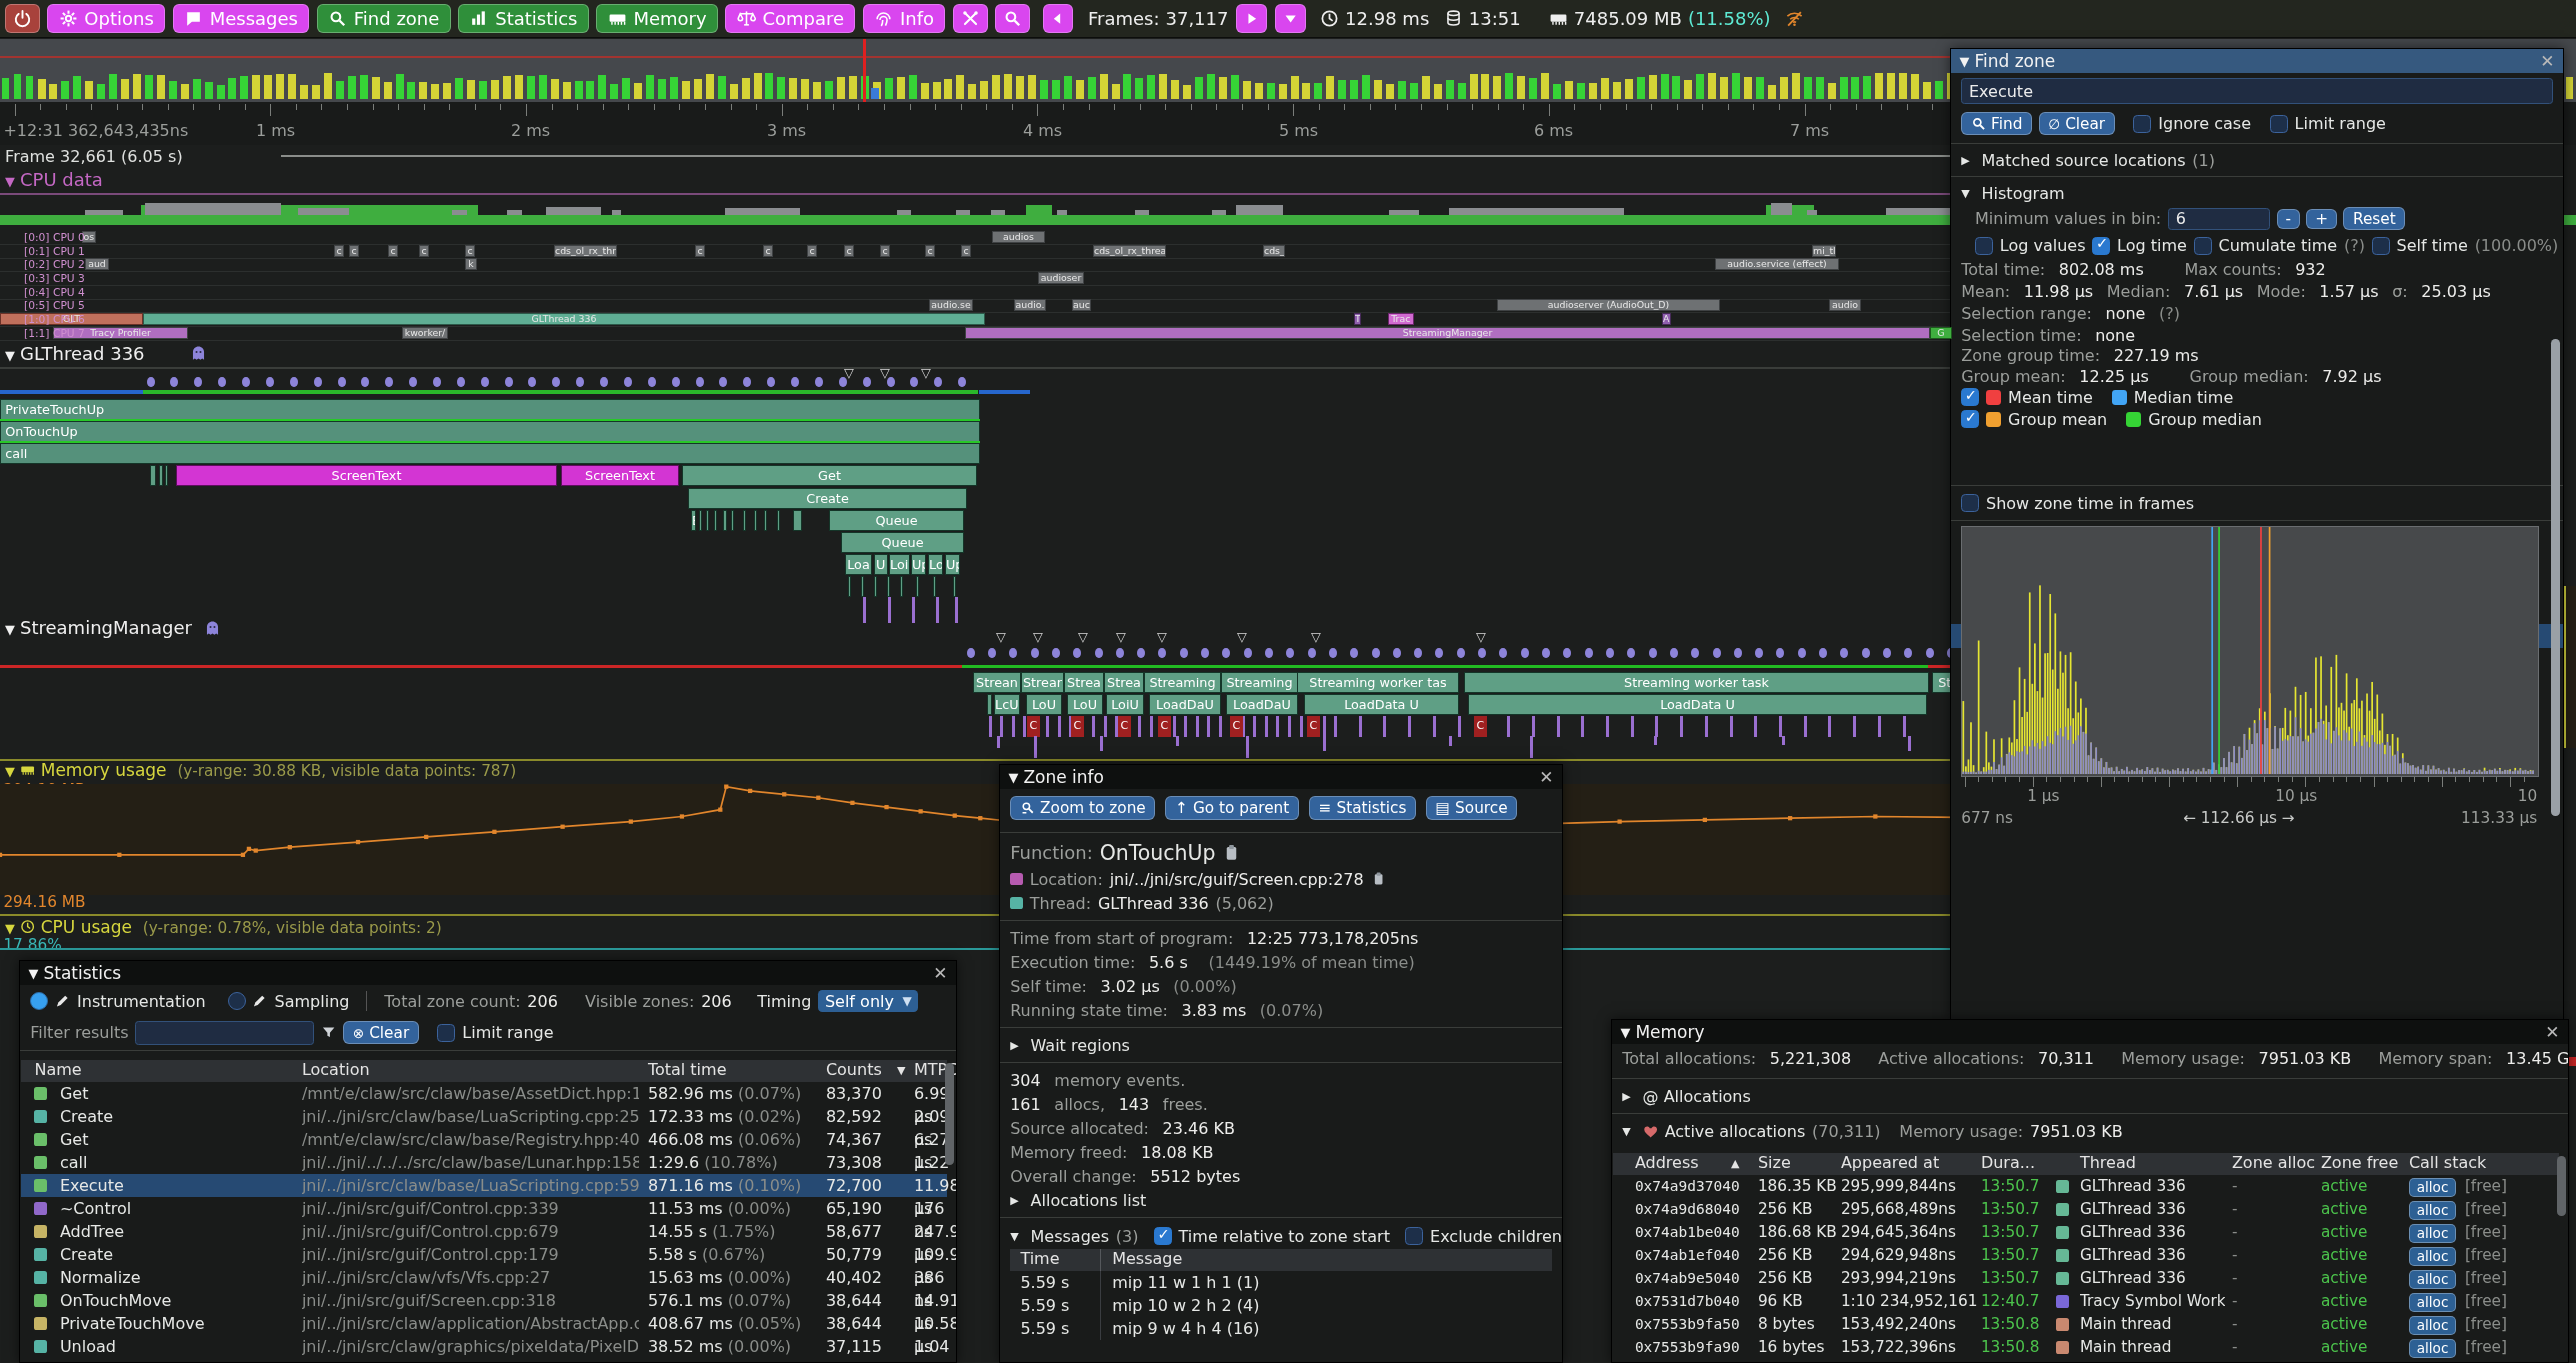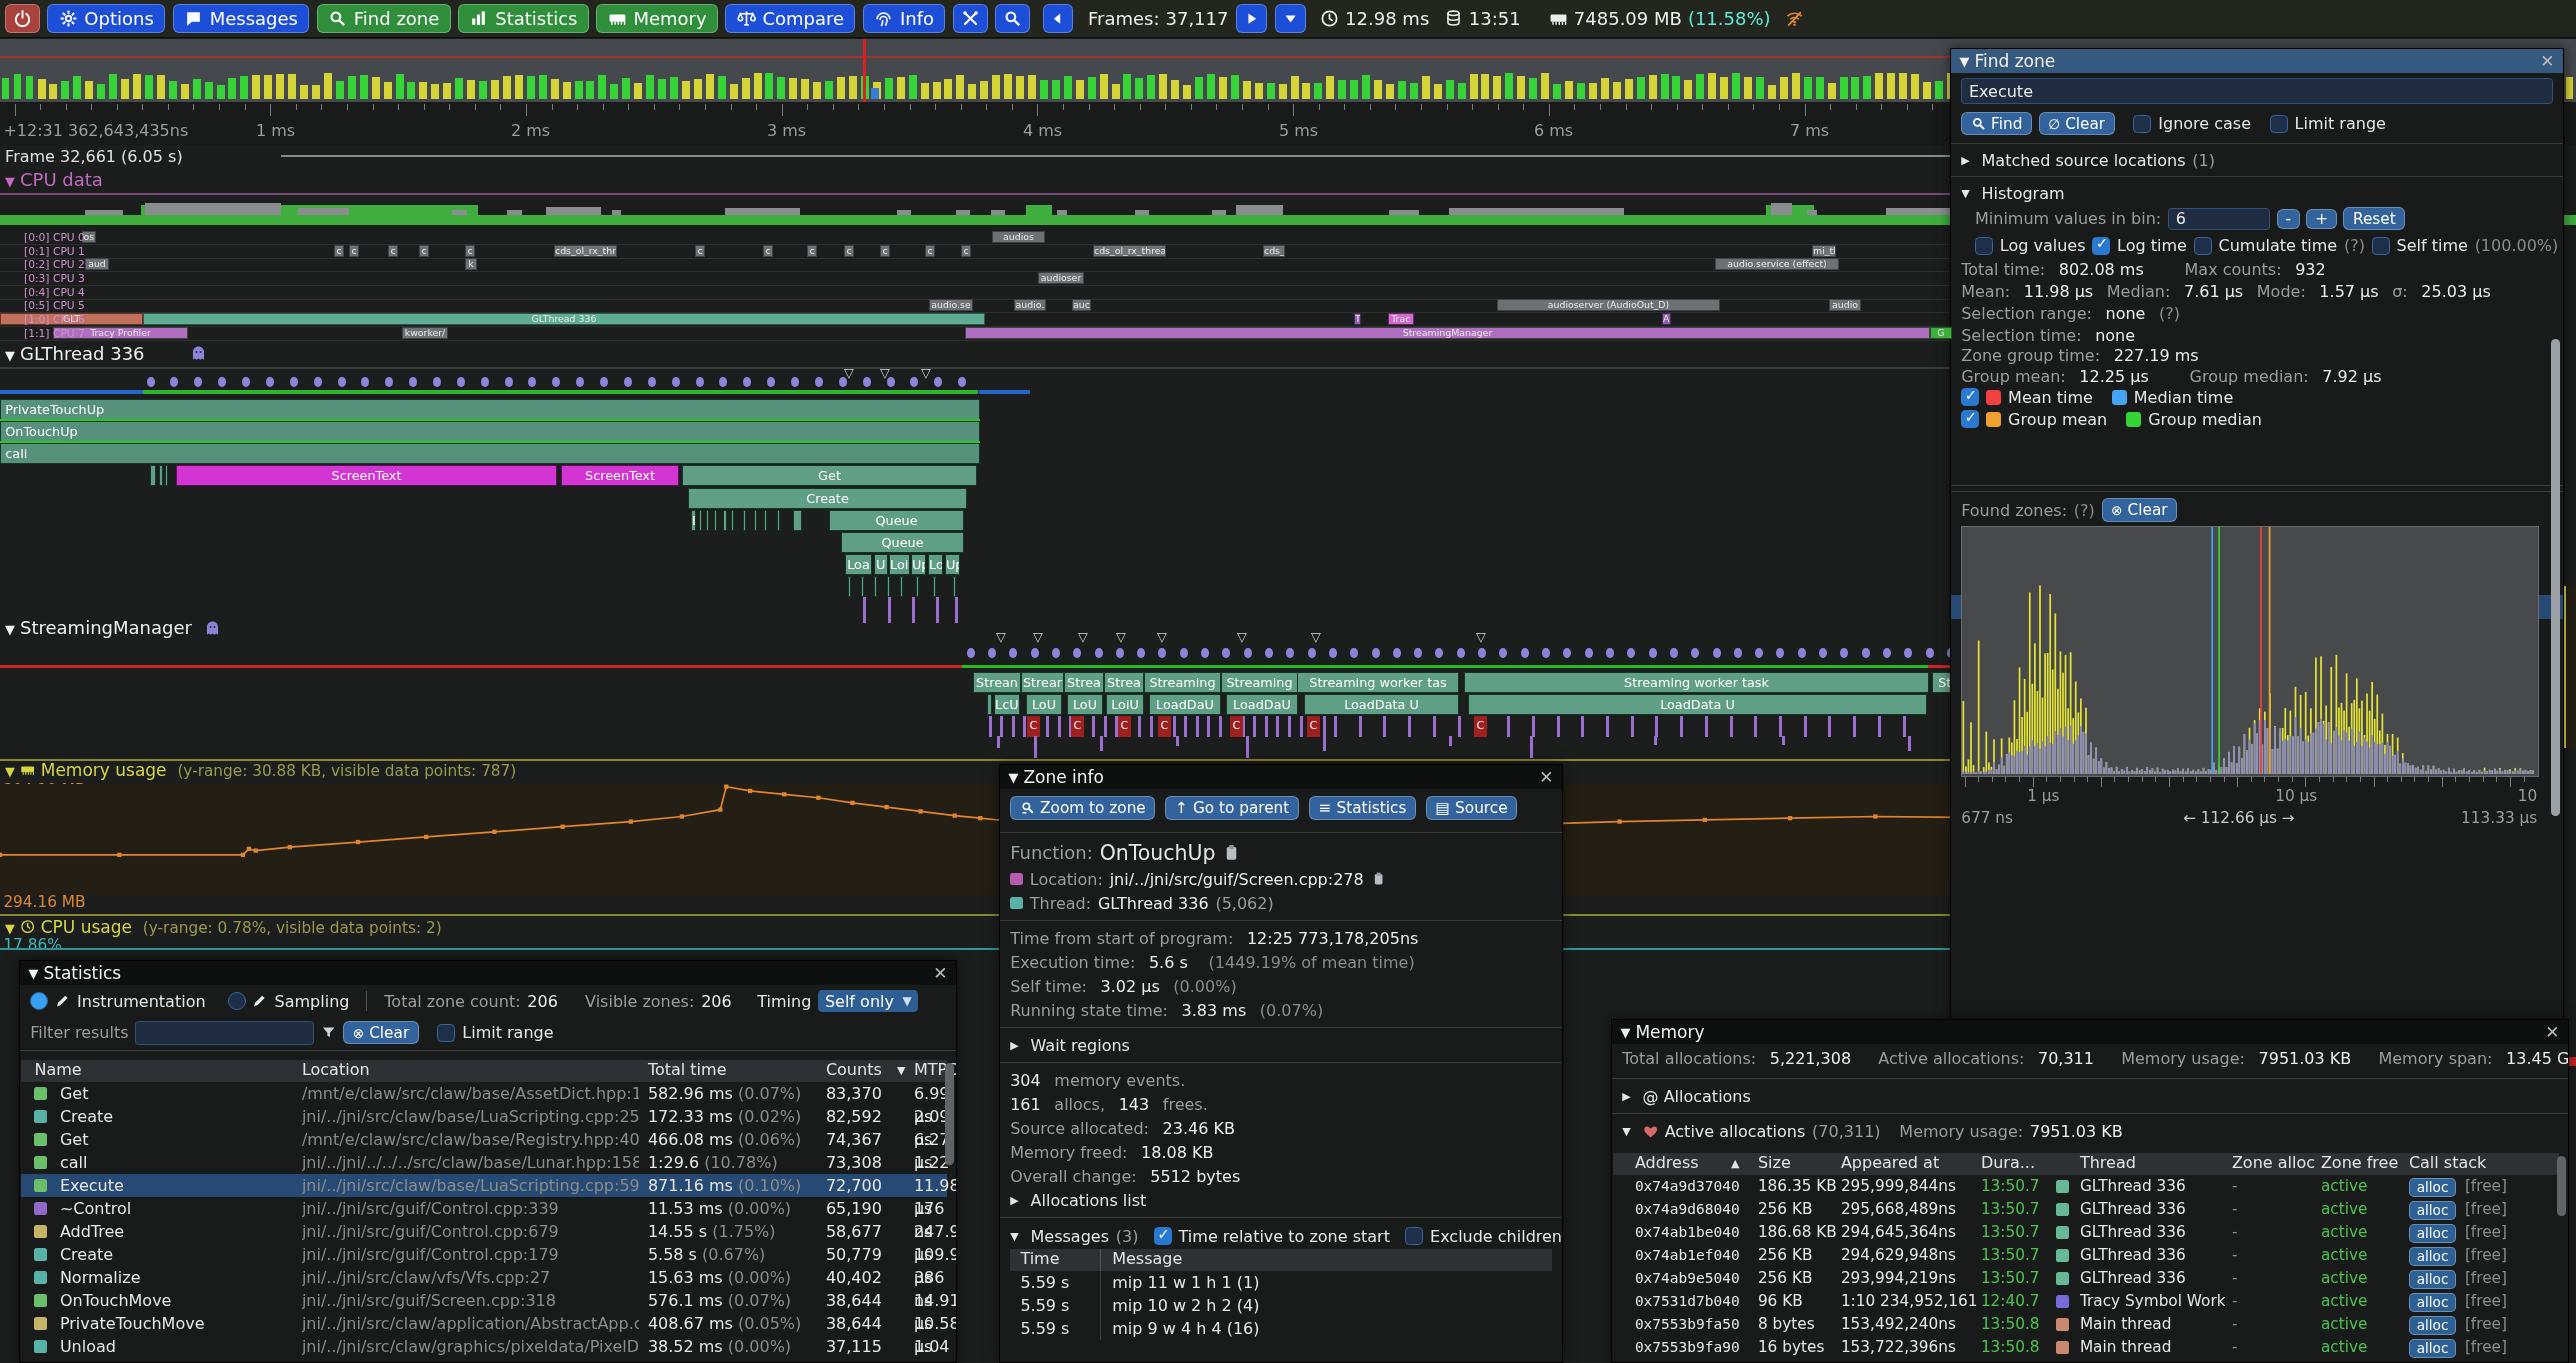--- a/index.html
+++ b/index.html
@@ -3,21 +3,21 @@
 <meta charset="utf-8">
 <style>
   html,body{margin:0;padding:0;background:#101211;}
   #root{position:relative;width:2576px;height:1363px;background:#1c1e1d;overflow:hidden;
         font-family:"DejaVu Sans","Liberation Sans",sans-serif;color:#e6e8e6;font-size:16px;}
   .abs{position:absolute;}
   
   .toolbar{position:absolute;left:0;top:0;width:2576px;height:38px;background:#23261f;
            display:flex;align-items:center;gap:7.7px;padding-left:5.1px;box-sizing:border-box;border-bottom:1.7px solid #0c0d0c;}
   .tbtn{display:flex;align-items:center;gap:6.8px;height:27px;padding:0 10.2px;border-radius:6px;
-        background:#1d4ed8;border:1.7px solid rgba(255,255,255,.28);color:#fff;font-size:18px;white-space:nowrap;}
+        background:#d946ef;border:1.7px solid rgba(255,255,255,.28);color:#fff;font-size:18px;white-space:nowrap;}
   .tbtn.green{background:#2f8f3a;}
   .tbtn.red{background:#a8423c;padding:0 6.8px;}
   .tbtn.sq{padding:0 6.8px;}
   .ic{width:19px;height:19px;display:block;}
   .ic.sm{width:15.3px;height:15.3px;}
   .tstat{display:flex;align-items:center;gap:6px;color:#eee;font-size:18px;white-space:nowrap;margin-left:6.8px;}
   .gray{color:#5eead4;}
   
   .framestrip{position:absolute;left:0;top:39px;width:2576px;height:63px;background:#45484c;overflow:hidden;}
   .fbar{position:absolute;bottom:3.4px;width:7.7px;}
@@ -1924,20 +1924,24 @@
       <span class="abs" style="left:66px">1 µs</span>
       <span class="abs" style="left:314px">10 µs</span>
       <span class="abs" style="right:0">10</span>
     </div>
     <div class="abs" style="left:10.2px;top:760px;width:576px;color:#9b9e9b;font-size:15.3px">
       <span class="abs" style="left:0">677 ns</span>
       <span class="abs" style="left:222px;color:#c8cac8">← 112.66 µs →</span>
       <span class="abs" style="right:0">113.33 µs</span>
     </div>
     <div class="sep" style="margin-top:55px"></div>
+    <div class="prow" style="height:24px">
+        <span class="chk"></span>
+        <span>Show zone time in frames</span>
+      </div>
     <div class="sep"></div>
     <div class="prow" style="height:25.6px">
       <span class="l">Found zones:</span>
         <span class="h">(?)</span>
       <span class="btn">
           <span style="font-size:13.6px">⊗</span>
           <span>Clear</span>
         </span>
     </div>
     <div class="prow" style="height:24px;font-size:16px;gap:5.1px" id="fz-groupby">

